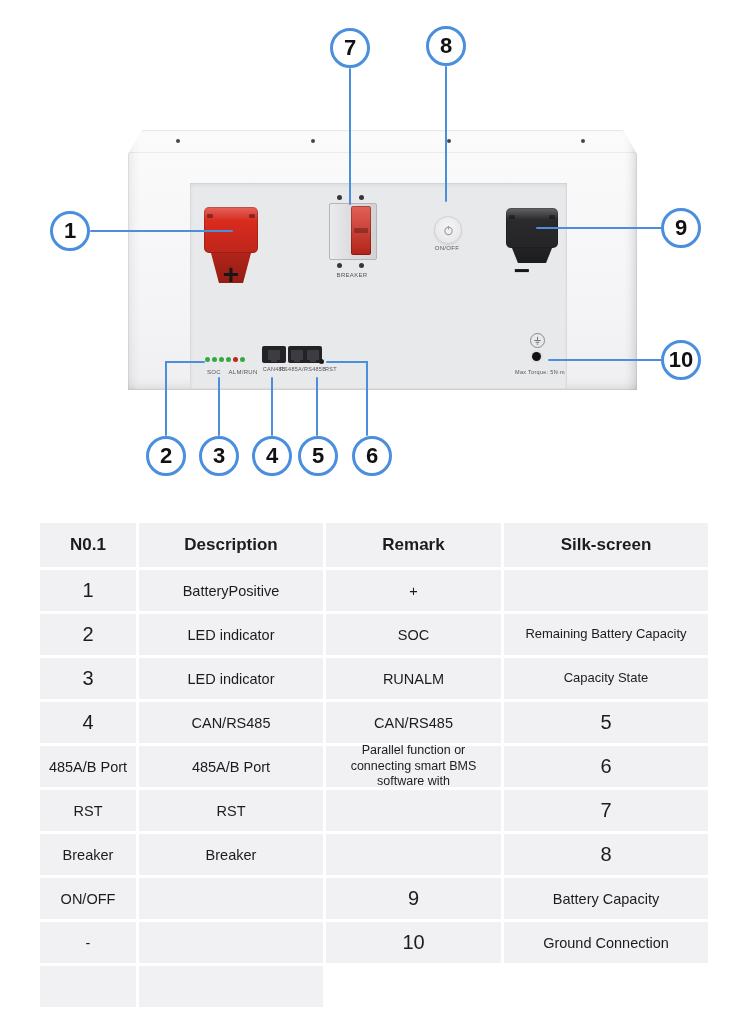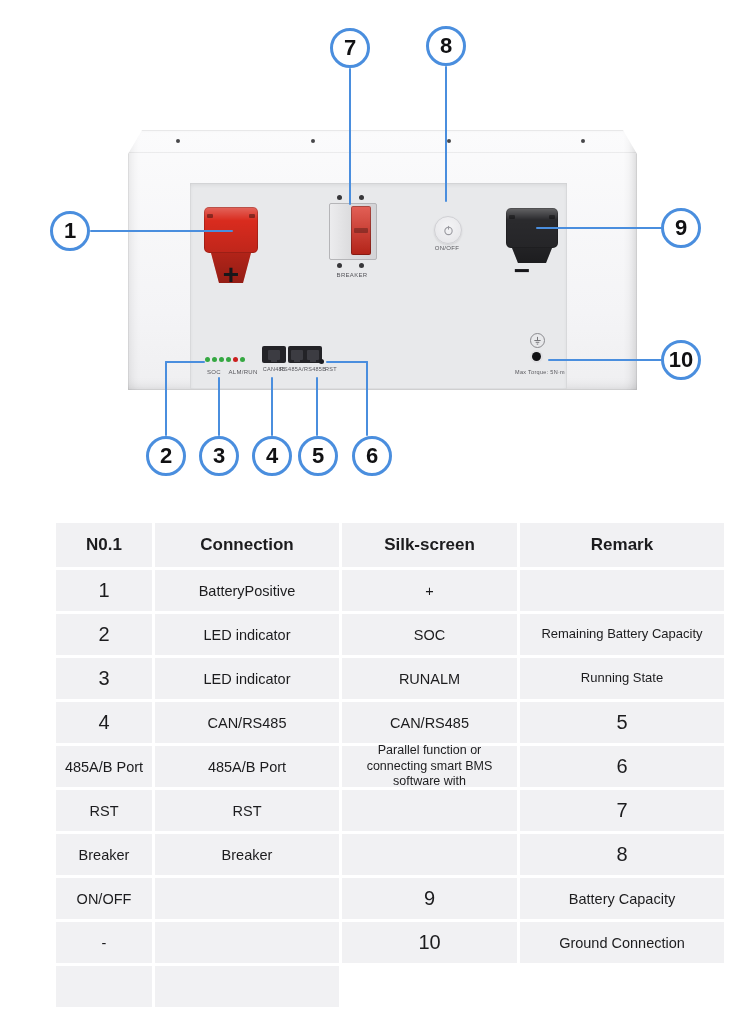--- a/index.html
+++ b/index.html
@@ -66,21 +66,21 @@
     border:1px solid #8a8a8e;display:flex;align-items:center;justify-content:center;}
   .gnd-dot{position:absolute;left:532px;top:352px;width:9px;height:9px;border-radius:50%;background:#101013;box-shadow:0 0 0 2px #e0e0e3;}
 
   .hl,.vl{position:absolute;border-radius:1px;}
 
   .callout{position:absolute;width:40px;height:40px;border-radius:50%;background:#ffffff;
     border:3px solid #4a8ede;box-sizing:border-box;display:flex;align-items:center;justify-content:center;
     font-weight:700;font-size:22px;color:#111113;z-index:5;}
 
   
-  .spec-table{position:absolute;left:56px;top:523px;width:608px;
+  .spec-table{position:absolute;left:40px;top:523px;width:608px;
     display:grid;grid-template-columns:96px 184px 175px 204px;
     grid-template-rows:44px repeat(10,41px);gap:3px;}
   .cell{background:#f1f1f3;display:flex;align-items:center;justify-content:center;text-align:center;}
   .th{font-weight:700;font-size:17px;}
   .num-cell{font-size:20px;}
   .desc-cell,.silk-cell{font-size:14.5px;}
   .remark-cell{font-size:13px;line-height:1.25;padding:4px 6px;}
 </style>
 </head>
 <body>
@@ -198,38 +198,38 @@
     <div class="callout" style="left: 661px; top: 208px; border-color: rgb(74, 142, 222);">
         <span>9</span>
       </div>
     <div class="callout" style="left: 661px; top: 340px; border-color: rgb(74, 142, 222);">
         <span>10</span>
       </div>
   </div>
 
   <div class="spec-table">
     <div class="cell th">N0.1</div>
-    <div class="cell th">Connection</div>
+    <div class="cell th">Description</div>
+    <div class="cell th">Remark</div>
     <div class="cell th">Silk-screen</div>
-    <div class="cell th">Remark</div>
 
     <div class="cell num-cell">1</div>
     <div class="cell desc-cell">BatteryPositive</div>
     <div class="cell silk-cell">+</div>
     <div class="cell remark-cell"></div>
 
     <div class="cell num-cell">2</div>
     <div class="cell desc-cell">LED indicator</div>
     <div class="cell silk-cell">SOC</div>
     <div class="cell remark-cell">Remaining Battery Capacity</div>
 
     <div class="cell num-cell">3</div>
     <div class="cell desc-cell">LED indicator</div>
     <div class="cell silk-cell">RUNALM</div>
-    <div class="cell remark-cell">Running State</div>
+    <div class="cell remark-cell">Capacity State</div>
 
     <div class="cell num-cell">4</div>
     <div class="cell desc-cell">CAN/RS485</div>
     <div class="cell silk-cell">CAN/RS485</div>
 
     <div class="cell num-cell">5</div>
     <div class="cell desc-cell">485A/B Port</div>
     <div class="cell silk-cell">485A/B Port</div>
     <div class="cell remark-cell" style="font-size:12.5px;">Parallel function or connecting smart BMS software with</div>
 

